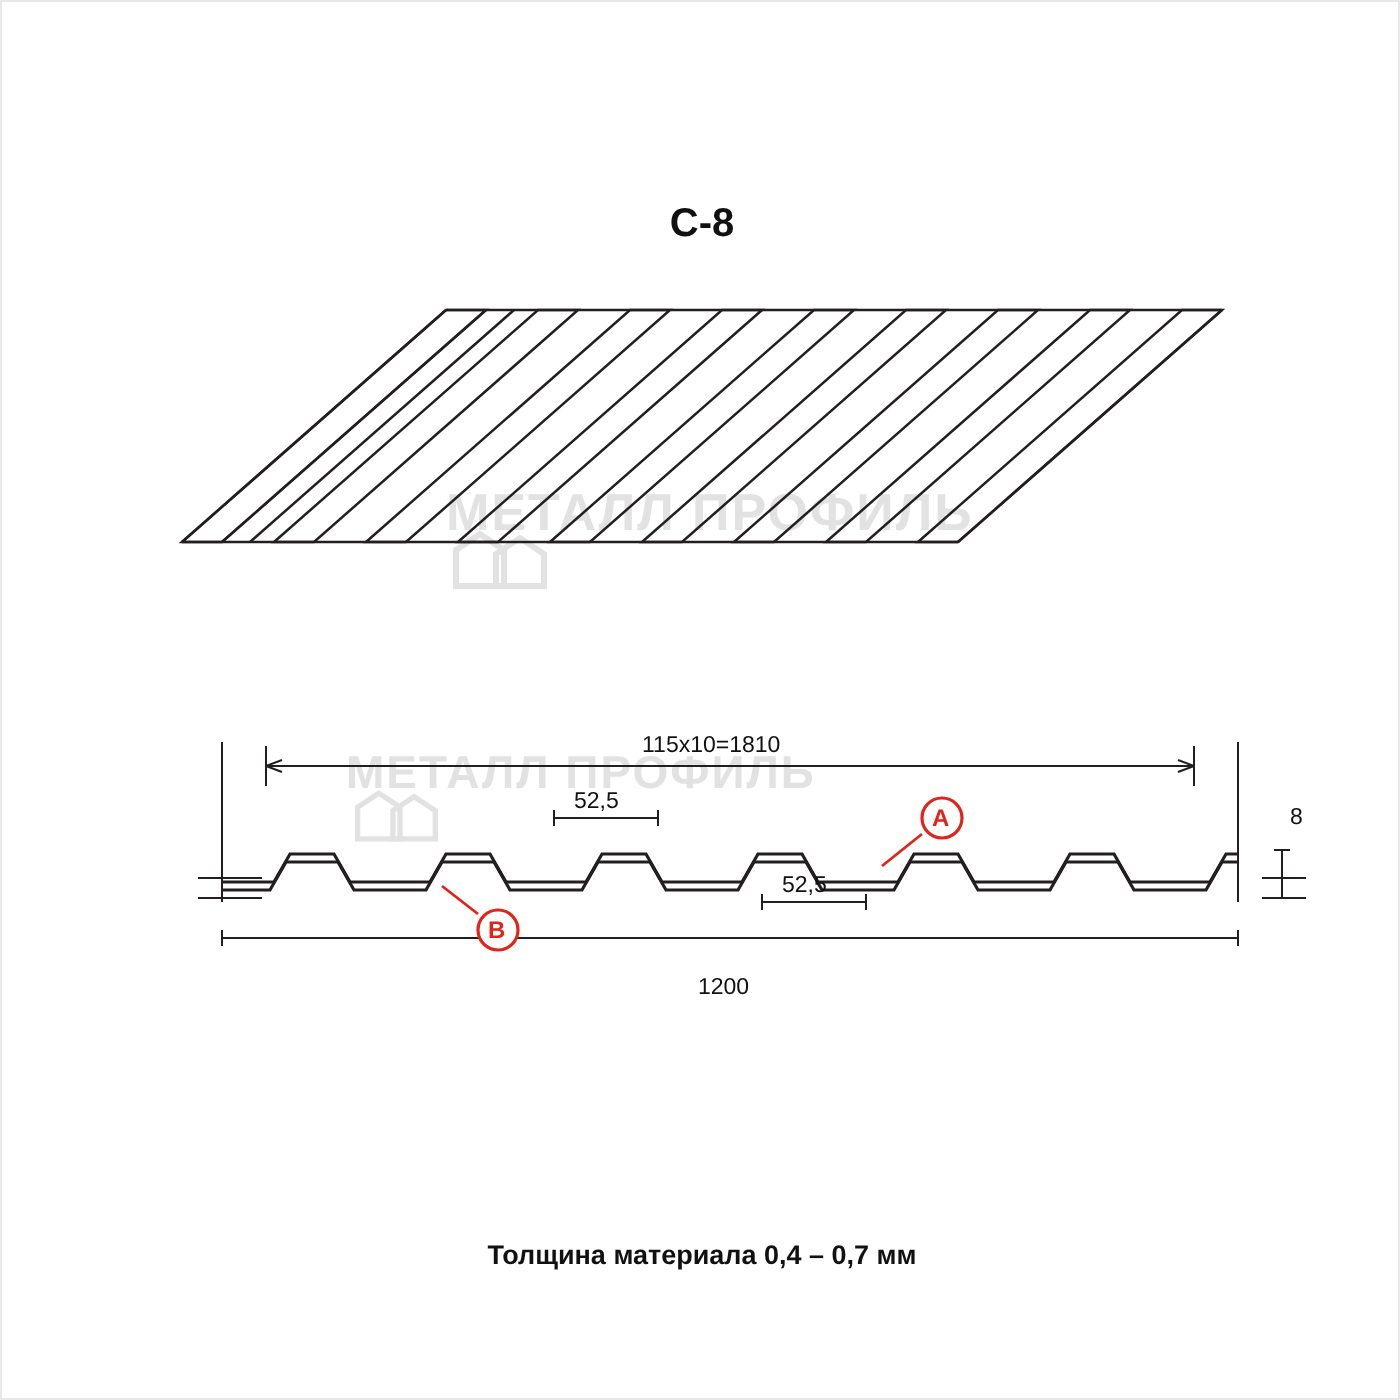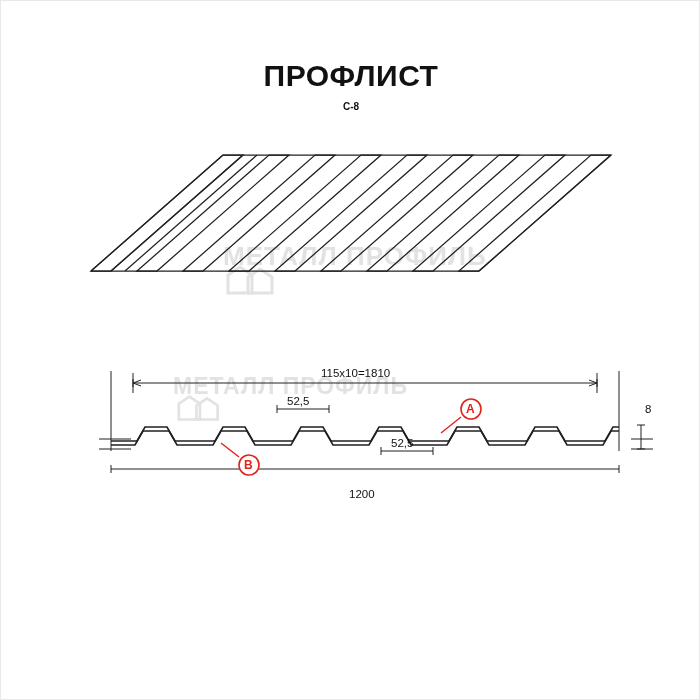--- a/index.html
+++ b/index.html
@@ -32,21 +32,21 @@
     font-weight: bold;
     letter-spacing: 0.5px;
     color: #111111;
   }
   .subtitle {
     position: absolute;
     top: 100px;
     left: 0;
     width: 700px;
     text-align: center;
-    font-size: 10px;
+    font-size: 20px;
     font-weight: bold;
     color: #111111;
   }
   .footer-note {
     position: absolute;
     top: 619px;
     left: 0;
     width: 700px;
     text-align: center;
     font-size: 13.5px;
@@ -89,21 +89,20 @@
     font-size: 11.5px;
     color: #111111;
     white-space: nowrap;
   }
 </style>
 </head>
 <body>
 
 <div class="page">
 
-  <div class="title">ПРОФЛИСТ</div>
   <div class="subtitle">С-8</div>
 
   <div class="wm wm1">МЕТАЛЛ ПРОФИЛЬ</div>
   <div class="wm wm2">МЕТАЛЛ ПРОФИЛЬ</div>
 
   <div class="wm-ico" style="top:262px; left:225px;">
     <svg width="52" height="34" viewBox="0 0 52 34">
       <path d="M2 30 L2 12 L14 4 L26 12 L26 30 Z" fill="none" stroke="#e2e2e2" stroke-width="3"></path>
       <path d="M22 30 L22 14 L34 6 L46 14 L46 30 Z" fill="none" stroke="#e2e2e2" stroke-width="3"></path>
     </svg>
@@ -227,14 +226,15 @@
     <div class="lbl" style="left:280px; top:16px;">115x10=1810</div>
     <div class="lbl" style="left:246px; top:44px;">52,5</div>
     <div class="lbl" style="left:350px; top:86px;">52,5</div>
     <div class="lbl" style="left:308px; top:137px;">1200</div>
     <div class="lbl" style="left:604px; top:52px;">8</div>
 
     <div class="lbl" style="left:425px; top:51px; color:#e2231a; font-weight:bold; font-size:12px;">A</div>
     <div class="lbl" style="left:203px; top:107px; color:#e2231a; font-weight:bold; font-size:12px;">B</div>
   </div>
 
+  <div class="footer-note">Толщина материала 0,4 – 0,7 мм</div>
 
 </div>
 
 </body></html>

